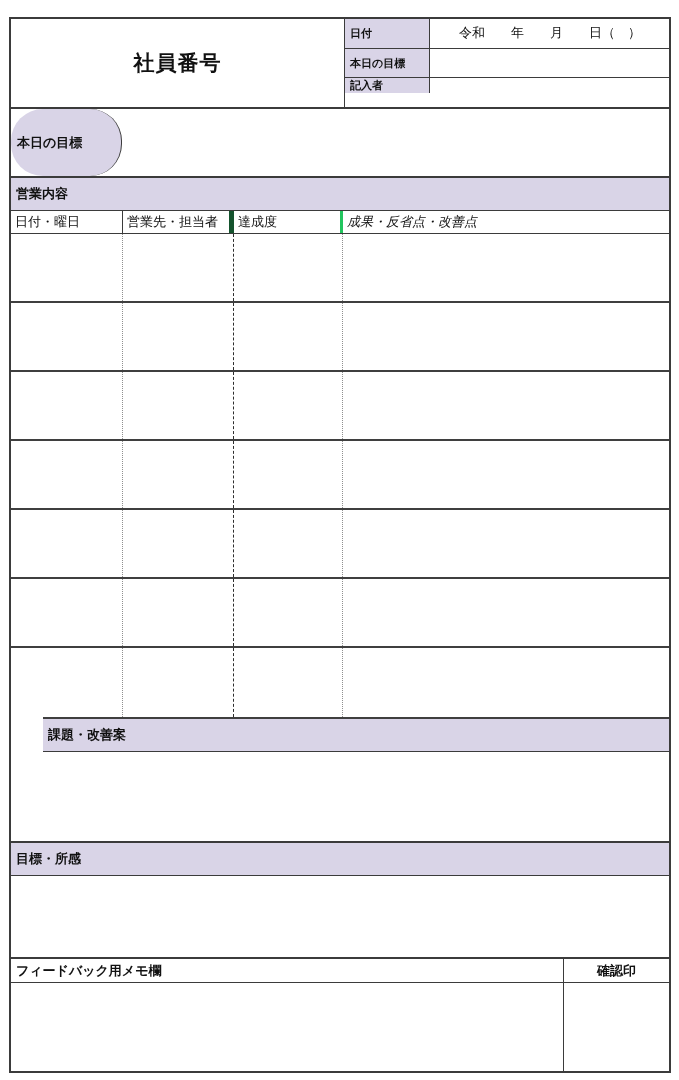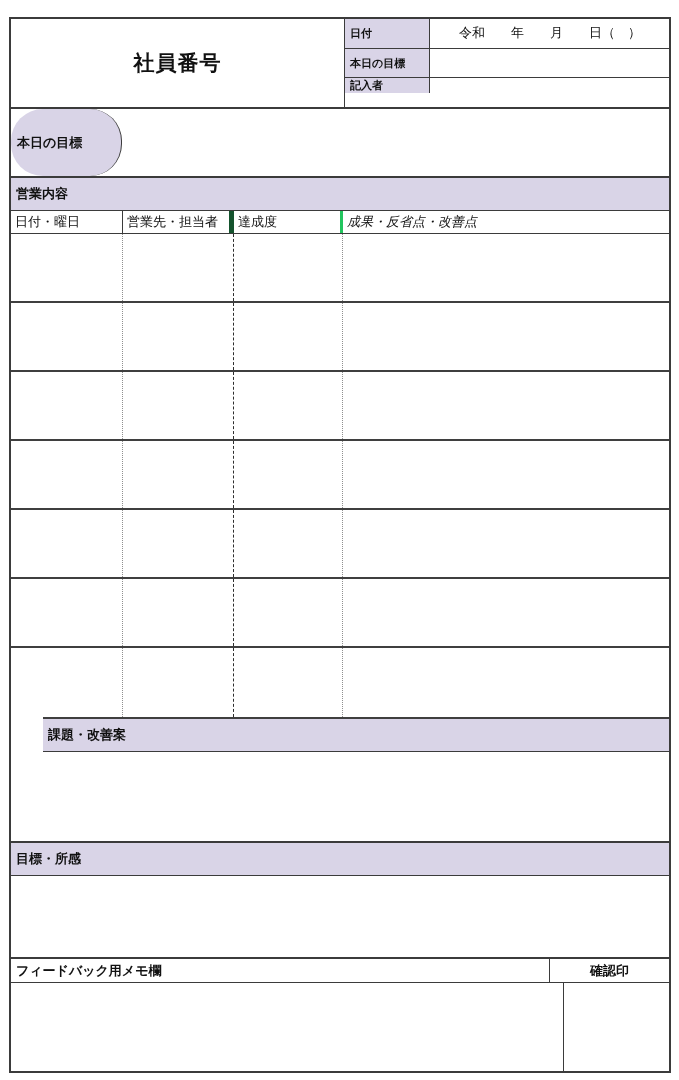--- a/index.html
+++ b/index.html
@@ -78,21 +78,21 @@
   .feedback-table {
     position: absolute; left: 9px; top: 957px; width: 662px;
     border: 2px solid #3b3b3b; background: #ffffff;
   }
   .fb-header { display: flex; height: 24px; border-bottom: 1px solid #3b3b3b; }
   .fb-memo-label {
     flex: 1; display: flex; align-items: center; padding: 0 5px;
     font-size: 13px; font-weight: bold;
   }
   .fb-stamp-label {
-    width: 120px; border-left: 1px solid #3b3b3b;
+    width: 106px; border-left: 1px solid #3b3b3b;
     display: flex; align-items: center; justify-content: center;
     font-size: 13px; font-weight: bold;
   }
   .fb-body { display: flex; height: 88px; }
   .fb-memo-cell { flex: 1; }
   .fb-stamp-cell { width: 106px; border-left: 1px solid #3b3b3b; }
 </style>
 </head>
 <body>
 

